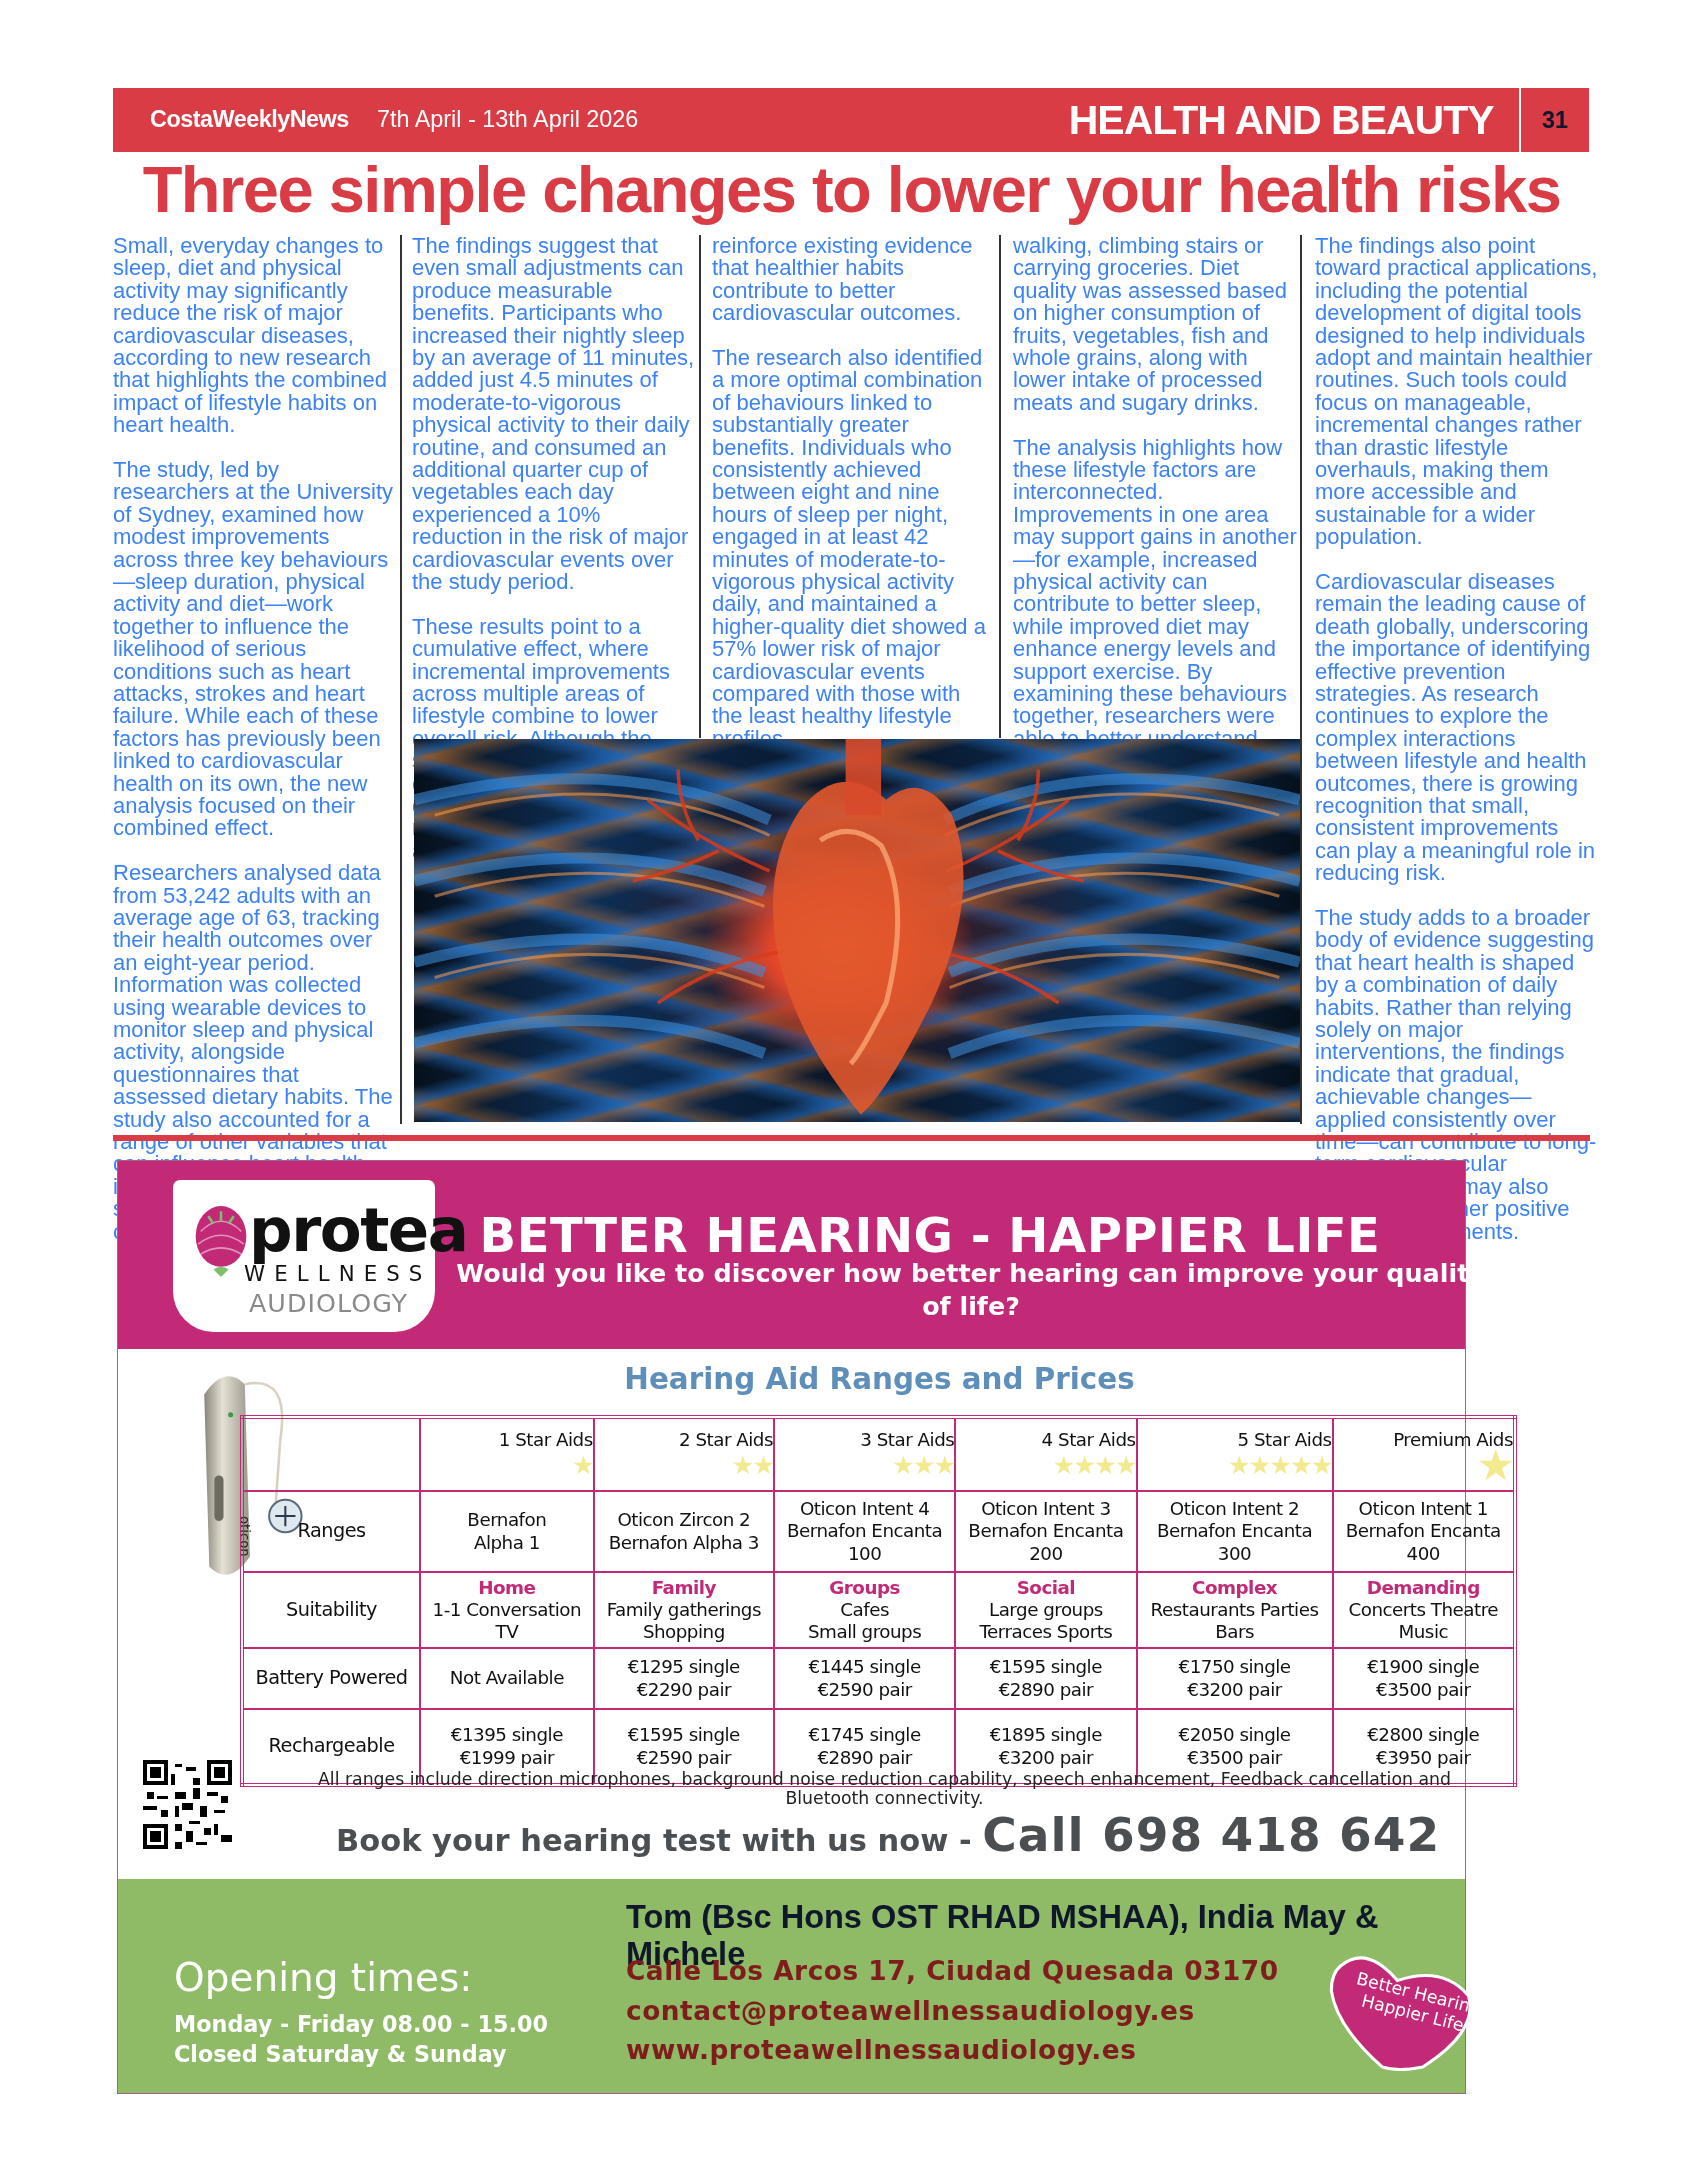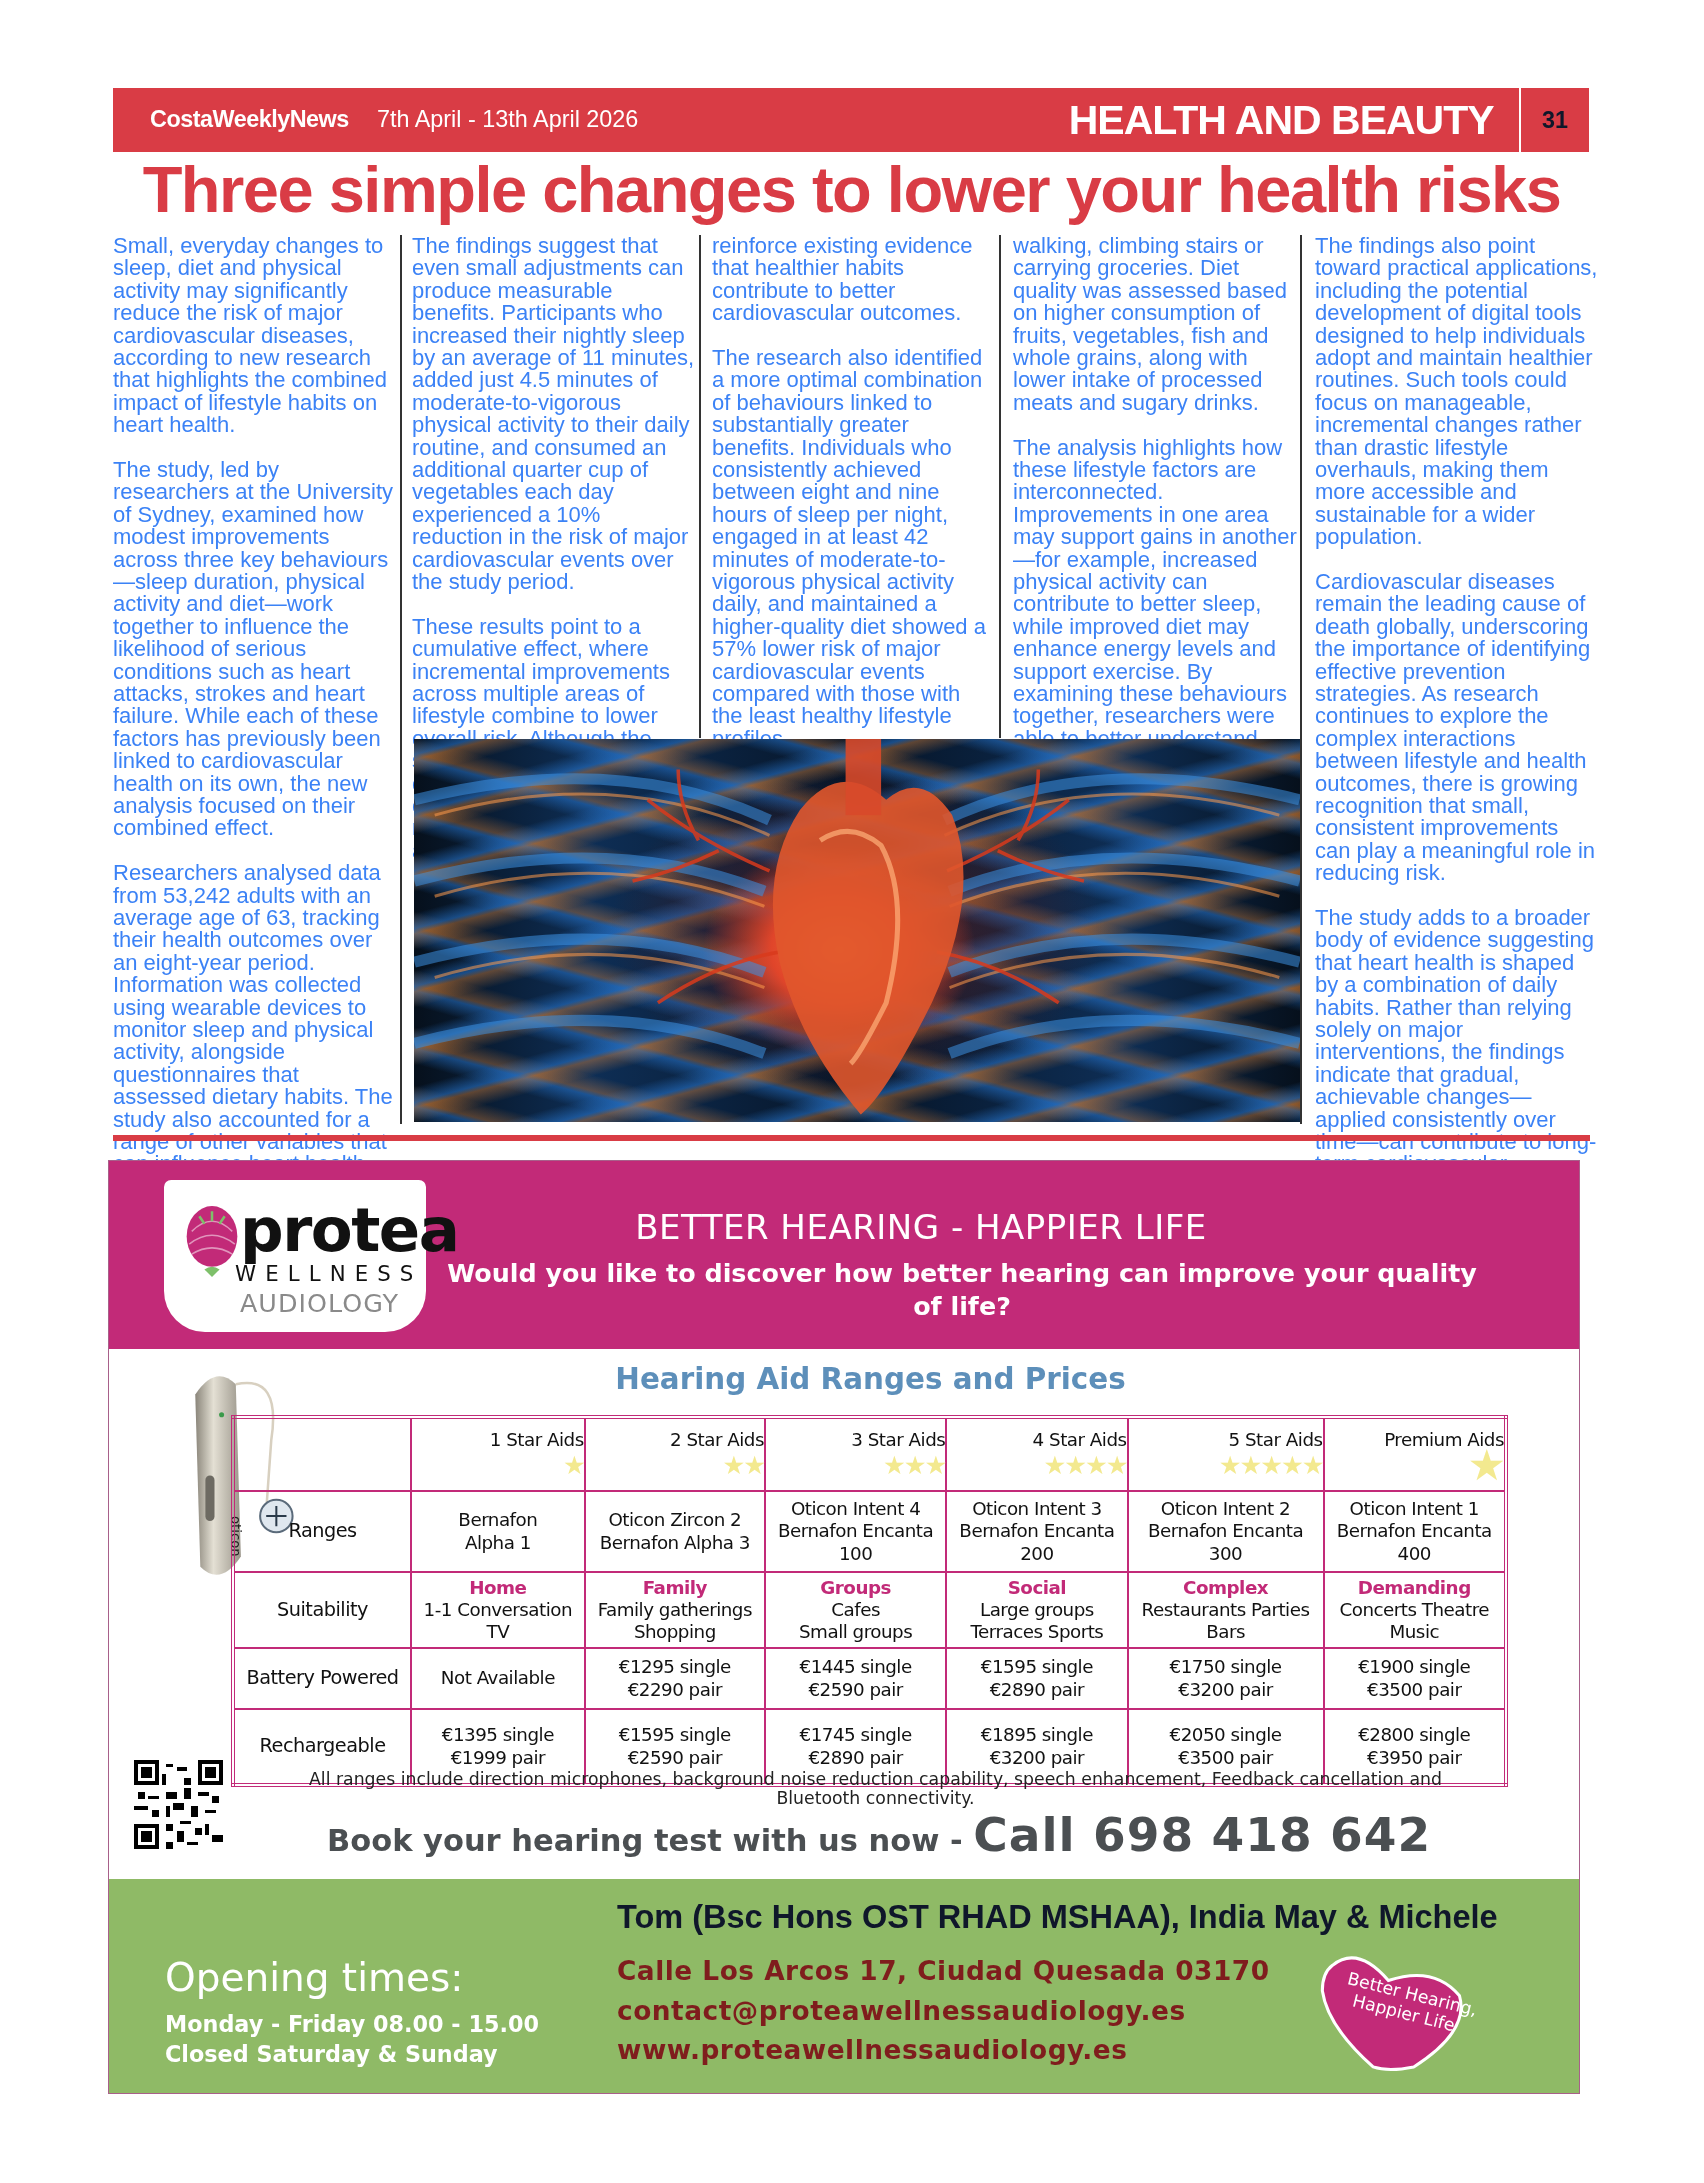--- a/index.html
+++ b/index.html
@@ -26,28 +26,28 @@
       radial-gradient(ellipse 40% 60% at 50% 50%, rgba(120,30,20,0.6), rgba(0,0,0,0) 70%),
       repeating-linear-gradient(165deg, rgba(40,120,210,0.0) 0px, rgba(40,120,210,0.55) 15.2px, rgba(255,150,60,0.35) 20.3px, rgba(0,0,0,0) 36px, rgba(0,0,0,0) 56px),
       repeating-linear-gradient(15deg, rgba(40,120,210,0.0) 0px, rgba(40,120,210,0.5) 15.2px, rgba(255,150,60,0.3) 20.3px, rgba(0,0,0,0) 36px, rgba(0,0,0,0) 56px),
       linear-gradient(90deg, #06101c, #0e2e55 20%, #061426 50%, #0e2e55 80%, #06101c);
   }
   .heart-img svg { position: absolute; left: 0; top: 0; }
 
   .red-rule { position: absolute; left: 113px; top: 1135px; width: 1477px; height: 6.1px; background: #d93c45; }
 
   
-  .ad { position: absolute; left: 108px; top: 1160px; width: 1472px; height: 934px; border: 1.5px solid #a8608a; background: #fff; }
+  .ad { position: absolute; left: 117px; top: 1160px; width: 1349px; height: 934px; border: 1.5px solid #a8608a; background: #fff; }
   .ad-top { position: absolute; left: 0; top: 0; width: 100%; height: 188px; background: #c22a78; }
   .logo-card { position: absolute; left: 55px; top: 19.3px; width: 262px; height: 152px; background: #fff; border-radius: 7.1px 7.1px 41px 41px; }
   .protea-flower { position: absolute; left: 20.3px; top: 20.3px; width: 56px; height: 76px; }
   .logo-word { position: absolute; left: 76px; top: 14.2px; font-size: 61px; font-weight: bold; color: #111; letter-spacing: -1.5px; font-family: "DejaVu Sans", sans-serif; }
   .logo-wellness { position: absolute; left: 71px; top: 81px; font-size: 21.3px; color: #111; letter-spacing: 9.1px; font-family: "DejaVu Sans", sans-serif; }
   .logo-audiology { position: absolute; left: 76px; top: 108px; font-size: 25.4px; color: #8a8a8a; letter-spacing: 1px; font-family: "DejaVu Sans", sans-serif; }
-  .ad-title { position: absolute; left: 355px; top: 46px; width: 914px; text-align: center; color: #fff; font-size: 34px; font-weight: normal; font-family: "DejaVu Sans", sans-serif; letter-spacing: 0.5px; }
+  .ad-title { position: absolute; left: 355px; top: 46px; width: 914px; text-align: center; color: #fff; font-size: 48px; font-weight: bold; font-family: "DejaVu Sans", sans-serif; letter-spacing: 0.5px; }
   .ad-subtitle { position: absolute; left: 325px; top: 96px; width: 1056px; text-align: center; color: #fff; font-size: 25.4px; font-weight: bold; line-height: 32.5px; font-family: "DejaVu Sans", sans-serif; }
 
   .ranges-title { position: absolute; left: 406px; top: 201px; width: 711px; text-align: center; color: #5d8fba; font-size: 29.4px; font-weight: bold; font-family: "DejaVu Sans", sans-serif; }
 
   .hearing-aid { position: absolute; left: 76px; top: 203px; width: 132px; height: 223px; }
 
   table.prices { position: absolute; left: 122px; top: 254px; width: 1277px; border-collapse: collapse; border: 4.1px double #c22a78; font-family: "DejaVu Sans", sans-serif; }
   table.prices td { border: 2px solid #c22a78; text-align: center; vertical-align: middle; font-size: 18.3px; line-height: 22.3px; color: #111; letter-spacing: -0.5px; }
   table.prices td.rowhead { width: 178px; font-size: 19.3px; }
   table.prices td.rowhead.blank { border-left: none; border-top: none; }

